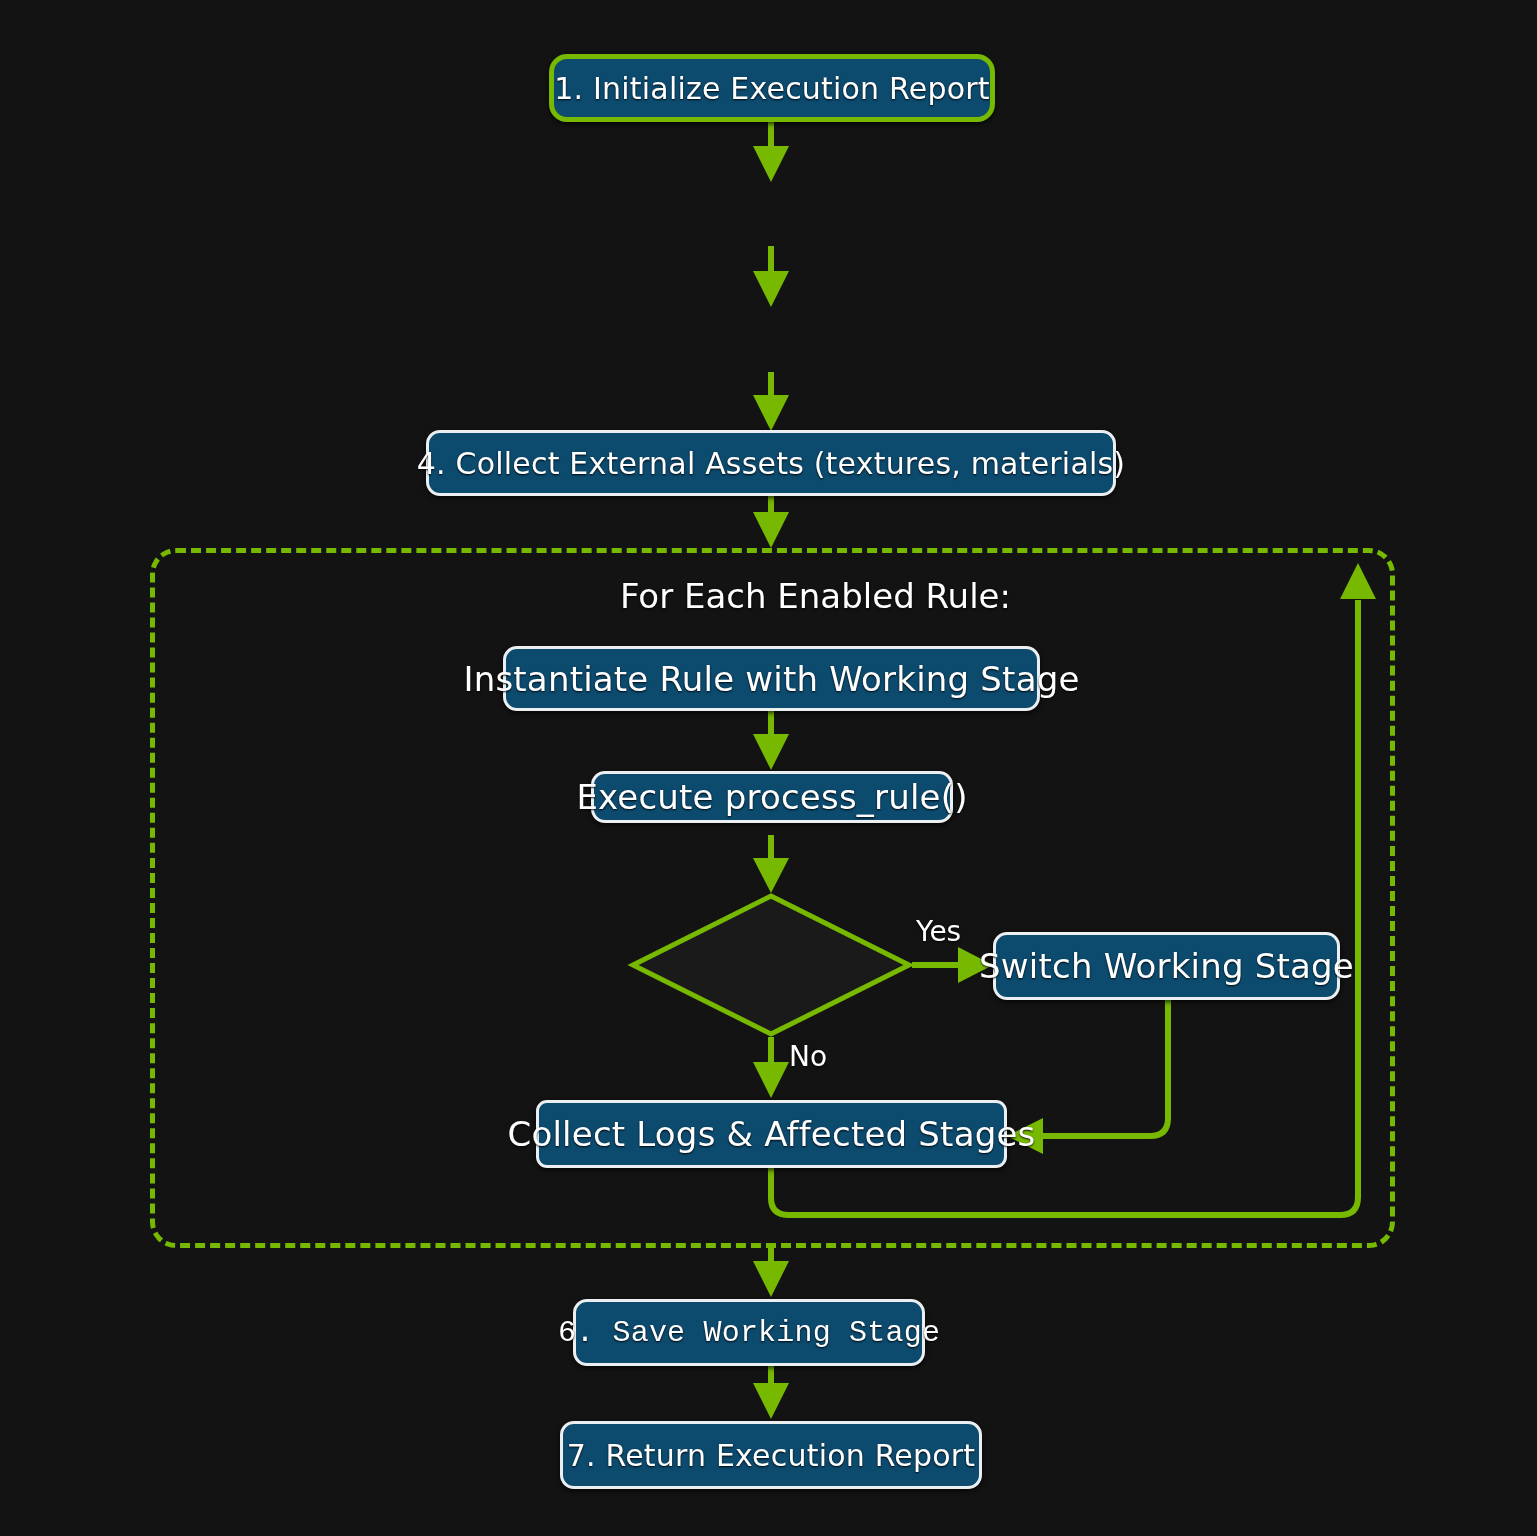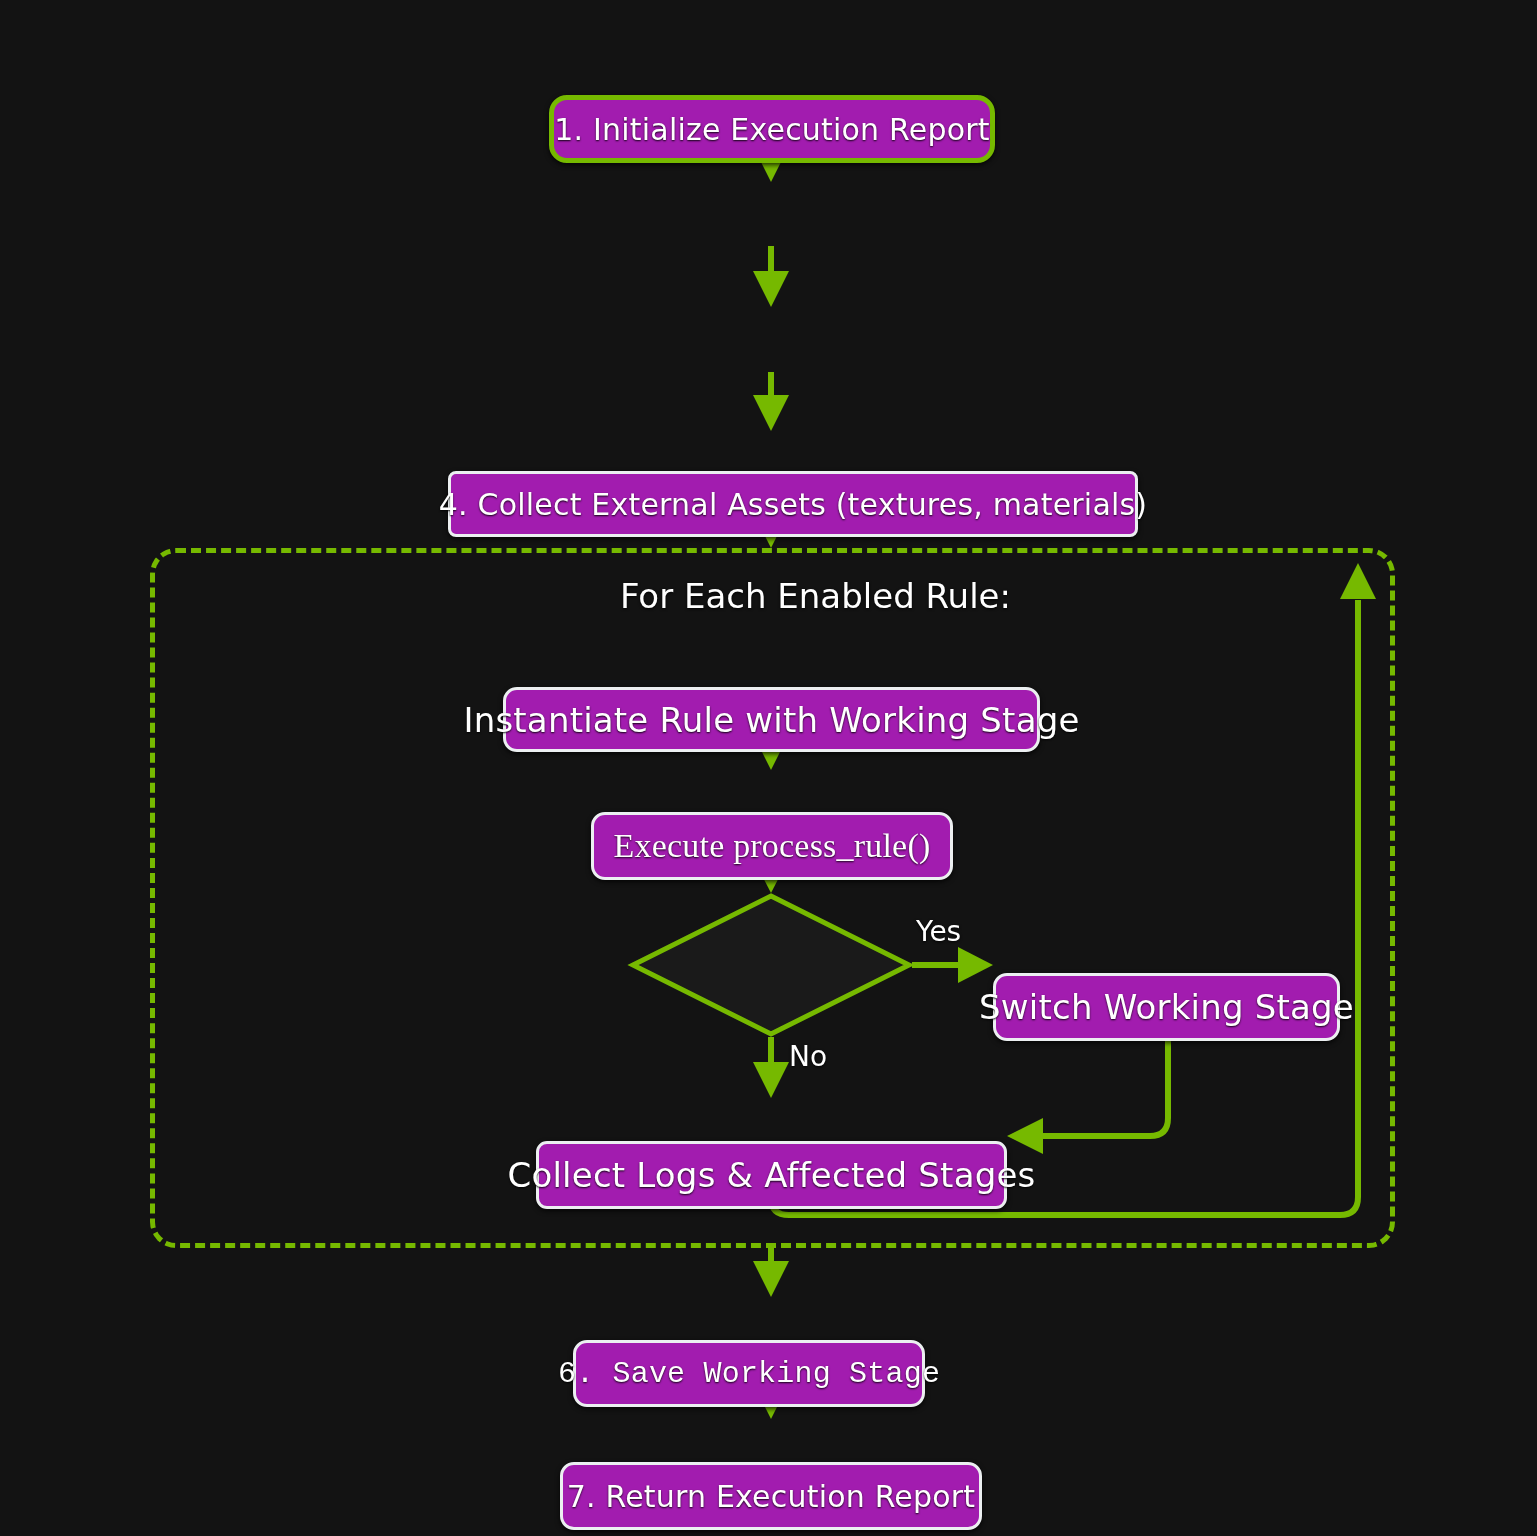--- a/index.html
+++ b/index.html
@@ -11,30 +11,29 @@
   #stage{
     position:relative;
     width:1537px;height:1536px;
     background:#131313;
   }
   
   .node{
     position:absolute;
     box-sizing:border-box;
     display:flex;align-items:center;justify-content:center;
-    background:#a21caf;
+    background:#0c4a6e;
     border:3px solid #eceff1;
     border-radius:14px;
     color:#ffffff;
     font-size:30px;
     letter-spacing:.2px;
     white-space:nowrap;
     text-shadow:0 1px 2px rgba(0,0,0,.9);
     box-shadow:0 2px 5px rgba(0,0,0,.75);
-    margin-top:41px;
   }
   .node.start{
     border-color:#76b900;
     border-width:5px;
     border-radius:18px;
   }
   .node.inner{font-size:34px;}
 
   
   .diamond{
@@ -148,25 +147,25 @@
   </svg>
 
   <div class="loopbox" style="left:150px;top:548px;width:1245px;height:700px;"></div>
 
   <div class="loop-title" style="left:0;top:576px;width:1537px;text-align:center;">For Each Enabled Rule:</div>
 
   <div class="node start" style="left:549px;top:54px;width:446px;height:68px;">1. Initialize Execution Report</div>
 
 
 
-  <div class="node" style="left:448px;top:430px;width:690px;height:66px;border-radius:8px;">4. Collect External Assets (textures, materials)</div>
+  <div class="node" style="left:426px;top:430px;width:690px;height:66px;">4. Collect External Assets (textures, materials)</div>
 
   <div class="node inner" style="left:503px;top:646px;width:537px;height:65px;">Instantiate Rule with Working Stage</div>
 
-  <div class="node inner" style="left:591px;top:771px;width:362px;height:68px;font-family:Liberation Serif, serif;">Execute process_rule()</div>
+  <div class="node inner" style="left:591px;top:771px;width:362px;height:52px;">Execute process_rule()</div>
 
   <div class="diamond" style="left:630px;top:893px;width:282px;height:144px;">
     <svg width="282" height="144" viewBox="0 0 282 144" xmlns="http://www.w3.org/2000/svg">
       <polygon points="141,3 279,72 141,141 3,72" fill="#1a1a1a" stroke="#76b900" stroke-width="5" stroke-linejoin="miter"></polygon>
     </svg>
   </div>
 
   <div class="edge-label" style="left:916px;top:915px;">Yes</div>
 
   <div class="edge-label" style="left:789px;top:1040px;">No</div>

